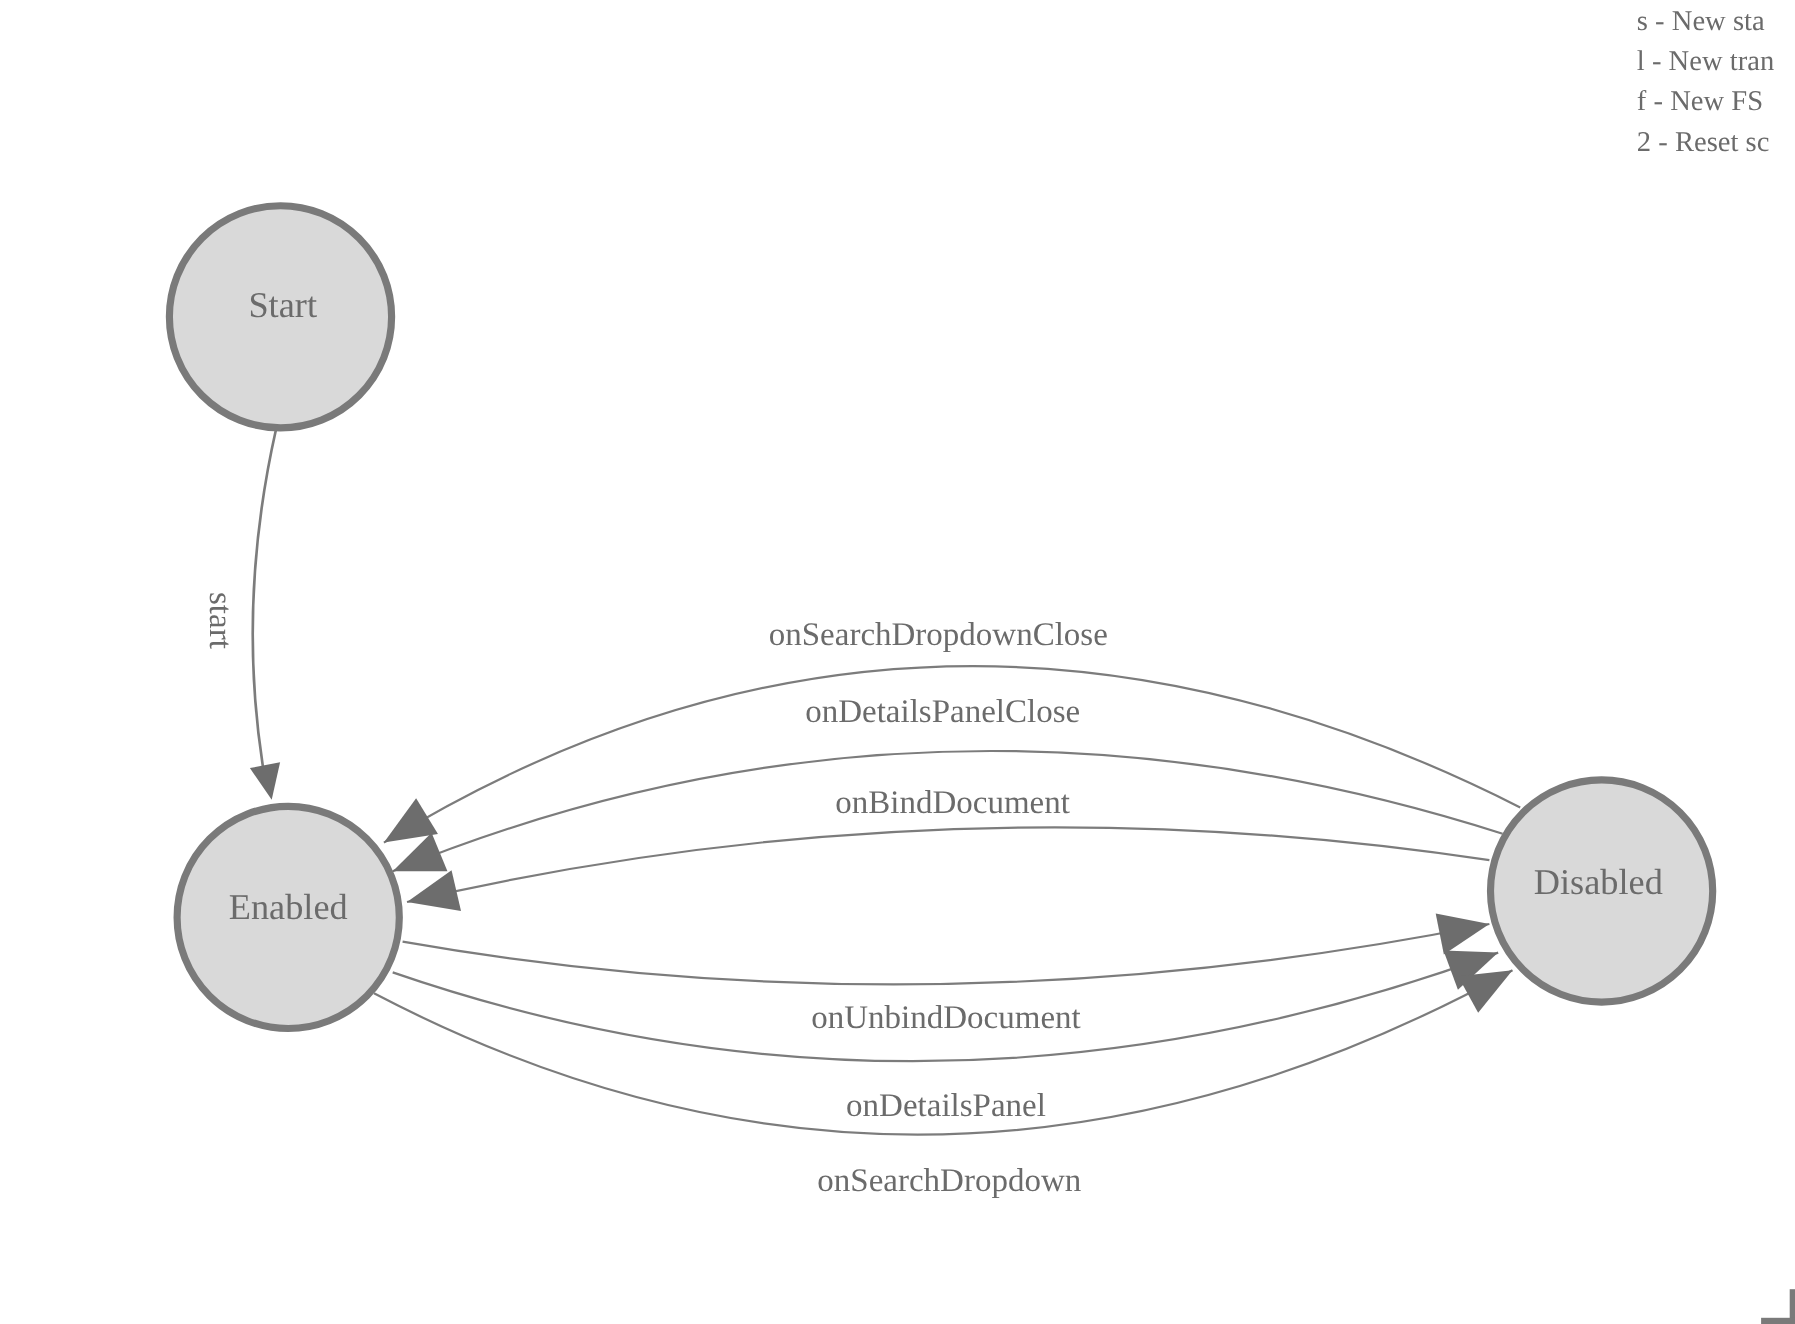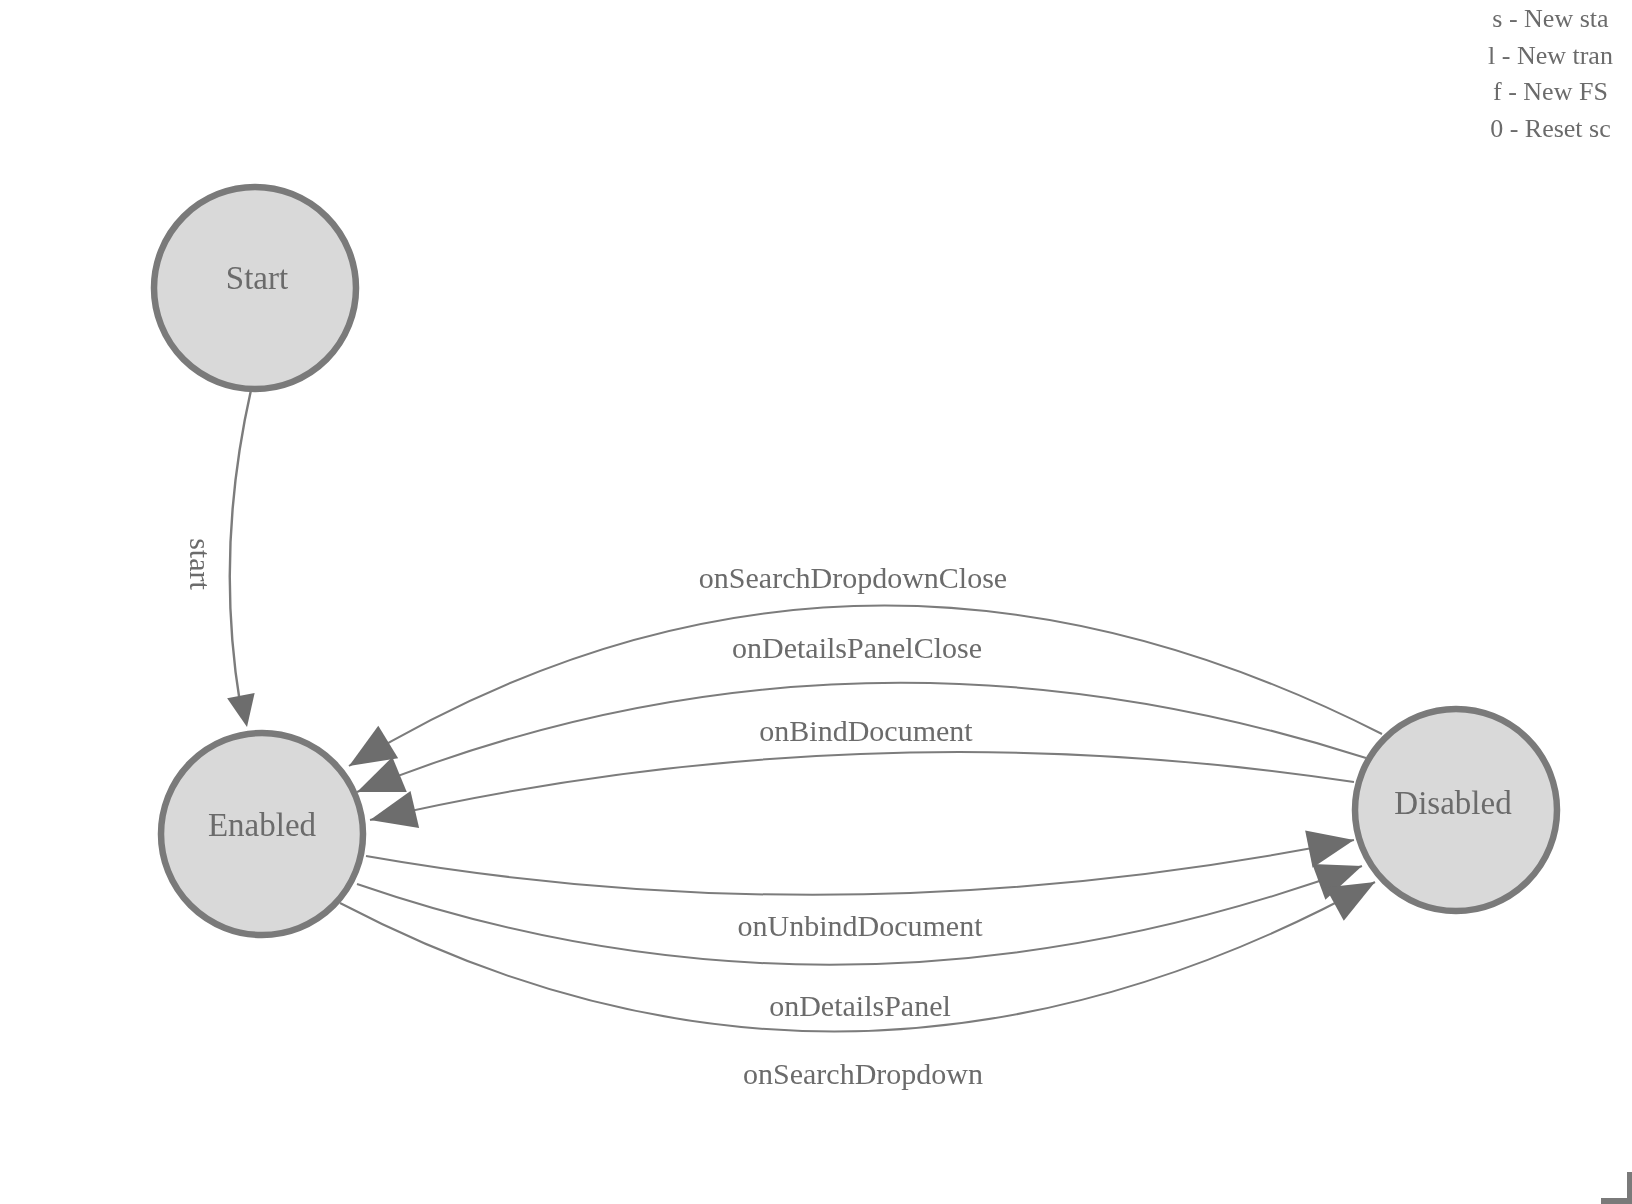--- a/index.html
+++ b/index.html
@@ -22,21 +22,21 @@
   .node-label{
     fill:var(--label-text);font-size:33px;text-anchor:middle;
     dominant-baseline:central;font-family:"Liberation Serif","DejaVu Serif",serif;
   }
   .edge-label{
     fill:var(--label-text);font-size:30px;text-anchor:middle;
     dominant-baseline:central;font-family:"Liberation Serif","DejaVu Serif",serif;
   }
   .legend{
     position:absolute;left:1488px;top:1px;white-space:nowrap;
-    color:var(--legend-text);font-size:26px;line-height:36.5px;text-align:center;
+    color:var(--legend-text);font-size:26px;line-height:36.5px;
   }
   .corner{position:absolute;background:var(--corner-mark);}
   .corner-v{left:1627px;top:1172px;width:5px;height:32px;}
   .corner-h{left:1601px;top:1198px;width:31px;height:6px;}
 </style>
 </head>
 <body>
 
 <div class="stage">
   <svg width="1632" height="1204" viewBox="0 0 1632 1204">
@@ -78,18 +78,18 @@
     <g>
       <circle class="node-circle" cx="1456" cy="810" r="101"></circle>
       <text class="node-label" x="1453" y="803">Disabled</text>
     </g>
   </svg>
 
   <div class="legend">
     <div class="legend-line">s - New sta</div>
     <div class="legend-line">l - New tran</div>
     <div class="legend-line">f - New FS</div>
-    <div class="legend-line">0 - Reset sc</div>
+    <div class="legend-line">2 - Reset sc</div>
   </div>
 
   <div class="corner corner-v"></div>
   <div class="corner corner-h"></div>
 </div>
 
 </body></html>

